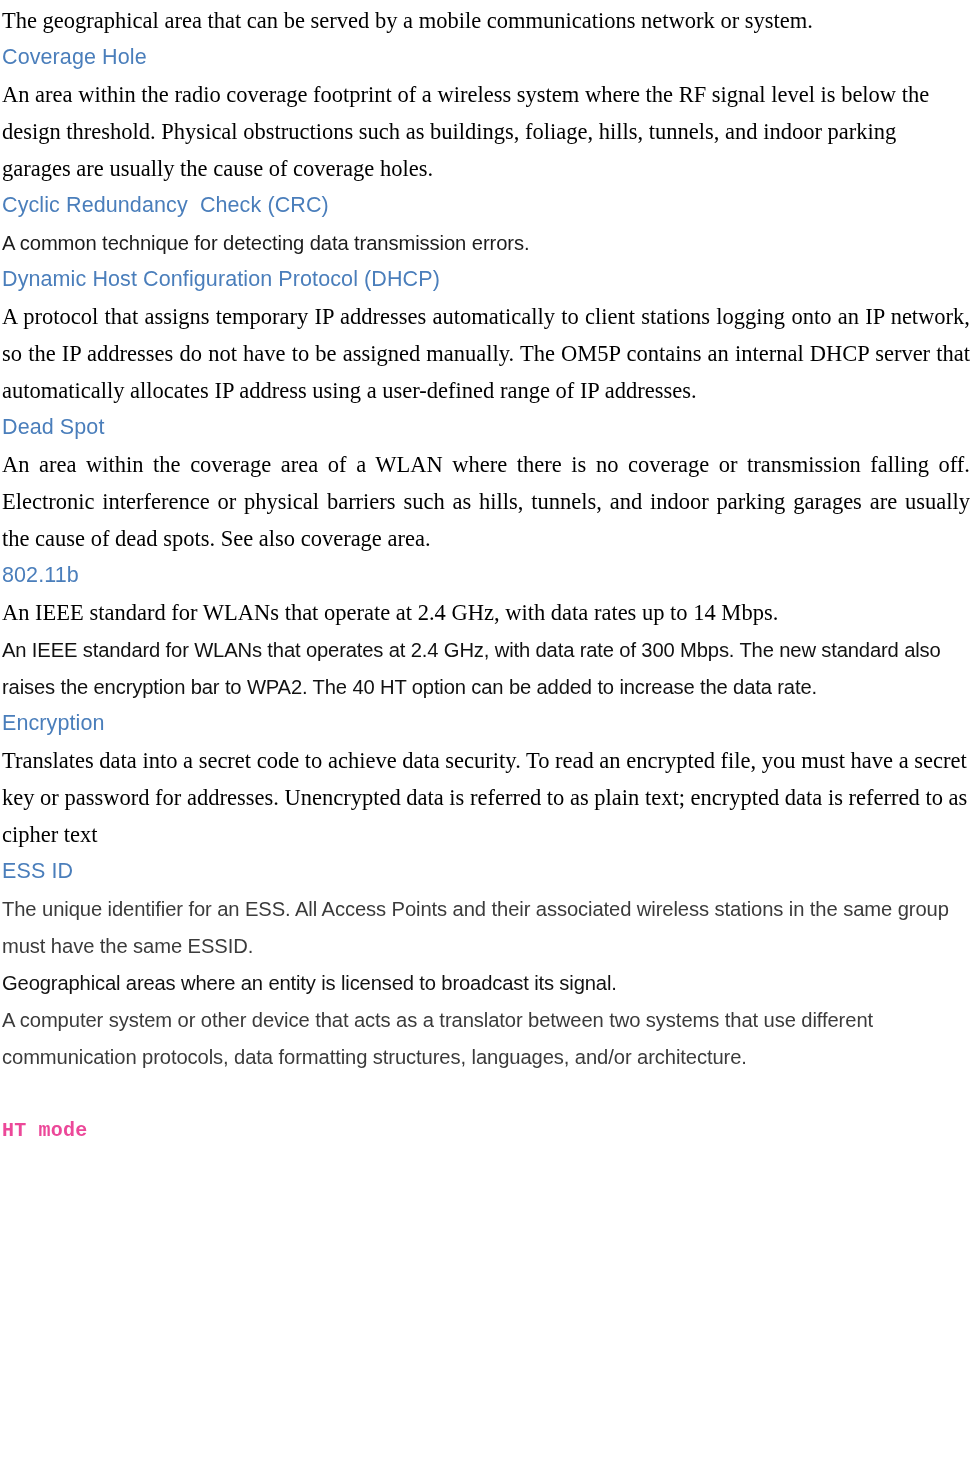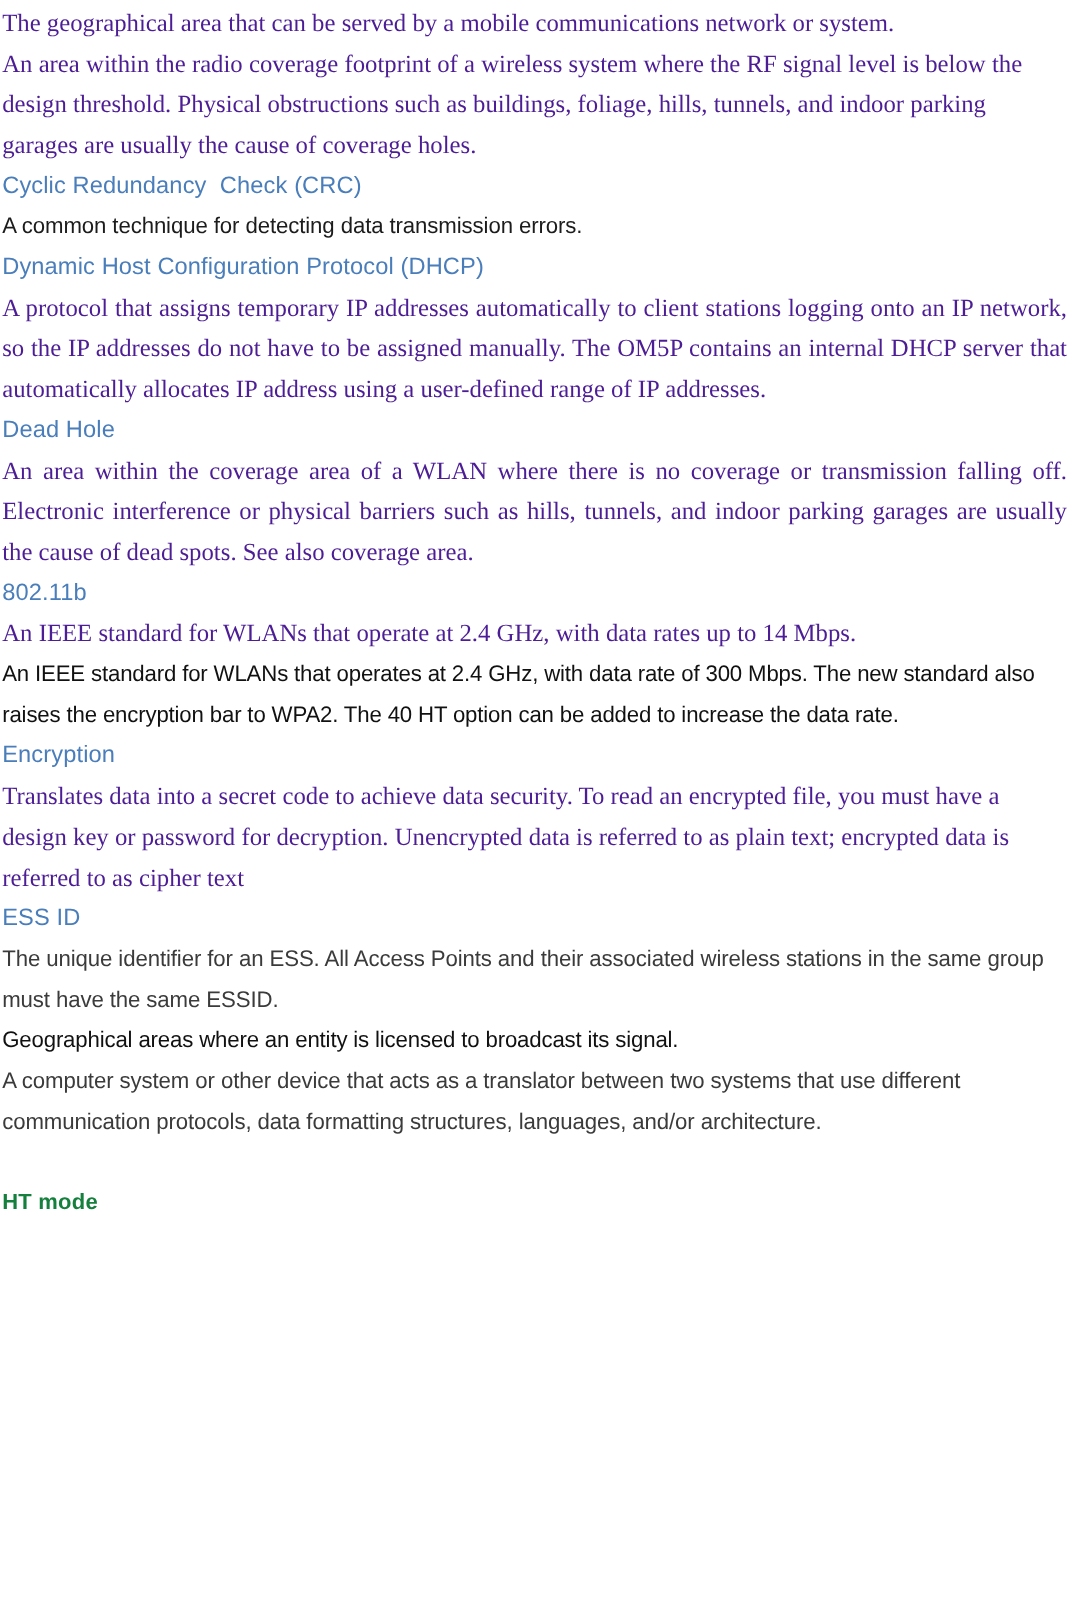--- a/index.html
+++ b/index.html
@@ -31,29 +31,30 @@
     font-family: "Liberation Sans", sans-serif;
     font-size: 21.5px;
     line-height: 37px;
     color: #4a7ebb;
     letter-spacing: 0.1px;
     white-space: pre;
     margin: 0;
   }
   .term.bold {
     font-weight: bold;
-    color: #15803d;
+    color: #ec4899;
     font-size: 20px;
     letter-spacing: 0.2px;
+    font-family: Liberation Mono, monospace;
   }
 
   
   .def {
     margin: 0;
-    color: #4c1d95;
+    color: #000000;
   }
 
   
   .def.serif {
     font-family: "Liberation Serif", serif;
     font-size: 22.5px;
     line-height: 37px;
     text-align: left;
   }
   .def.serif.justify {
@@ -86,52 +87,53 @@
   }
 </style>
 </head>
 <body>
 
 <div id="page">
 
   <p class="def serif">The geographical area that can be served by a mobile communications network or system.</p>
 
   <div class="entry">
+    <div class="term">Coverage Hole</div>
     <p class="def serif">An area within the radio coverage footprint of a wireless system where the RF signal level is below the design threshold. Physical obstructions such as buildings, foliage, hills, tunnels, and indoor parking garages are usually the cause of coverage holes.</p>
   </div>
 
   <div class="entry">
     <div class="term">Cyclic Redundancy  Check (CRC)</div>
     <p class="def sans">A common  technique for detecting data transmission errors.</p>
   </div>
 
   <div class="entry">
     <div class="term">Dynamic Host Configuration Protocol (DHCP)</div>
     <p class="def serif justify">A protocol that assigns temporary IP addresses automatically to client stations logging onto an IP network, so the IP addresses do not have to be assigned manually. The OM5P contains an internal DHCP server that automatically allocates IP address using a user-defined range of IP addresses.</p>
   </div>
 
   <div class="entry">
-    <div class="term">Dead Hole</div>
+    <div class="term">Dead Spot</div>
     <p class="def serif justify">An area within the coverage area of a WLAN where there is no coverage or transmission falling off. Electronic interference or physical barriers such as hills, tunnels, and indoor parking garages are usually the cause of dead spots. See also coverage area.</p>
   </div>
 
 
 
   <div class="entry">
     <div class="term">802.11b</div>
     <p class="def serif">An IEEE standard for WLANs that operate at 2.4 GHz, with data rates up to 14 Mbps.</p>
   </div>
 
   <div class="entry">
     <p class="def sans heavy">An  IEEE standard for WLANs that operates at 2.4 GHz, with data rate of 300 Mbps.  The new standard also raises the encryption bar to WPA2. The 40 HT option can be added to increase the data rate.</p>
   </div>
 
   <div class="entry">
     <div class="term">Encryption</div>
-    <p class="def serif">Translates data into a secret code to achieve data security. To read an encrypted file, you must have a design key or password for decryption. Unencrypted data is referred to as plain text; encrypted data is referred to as cipher text</p>
+    <p class="def serif">Translates data into a secret code to achieve data security. To read an encrypted file, you must have a secret key or password for addresses. Unencrypted data is referred to as plain text; encrypted data is referred to as cipher text</p>
   </div>
 
   <div class="entry">
     <div class="term">ESS ID</div>
     <p class="def sans gray">The unique identifier for an ESS. All  Access Points and their associated wireless stations in the same group  must have the same ESSID.</p>
   </div>
 
   <div class="entry">
     <p class="def sans heavy">Geographical areas where  an entity is licensed to broadcast its signal.</p>
   </div>

